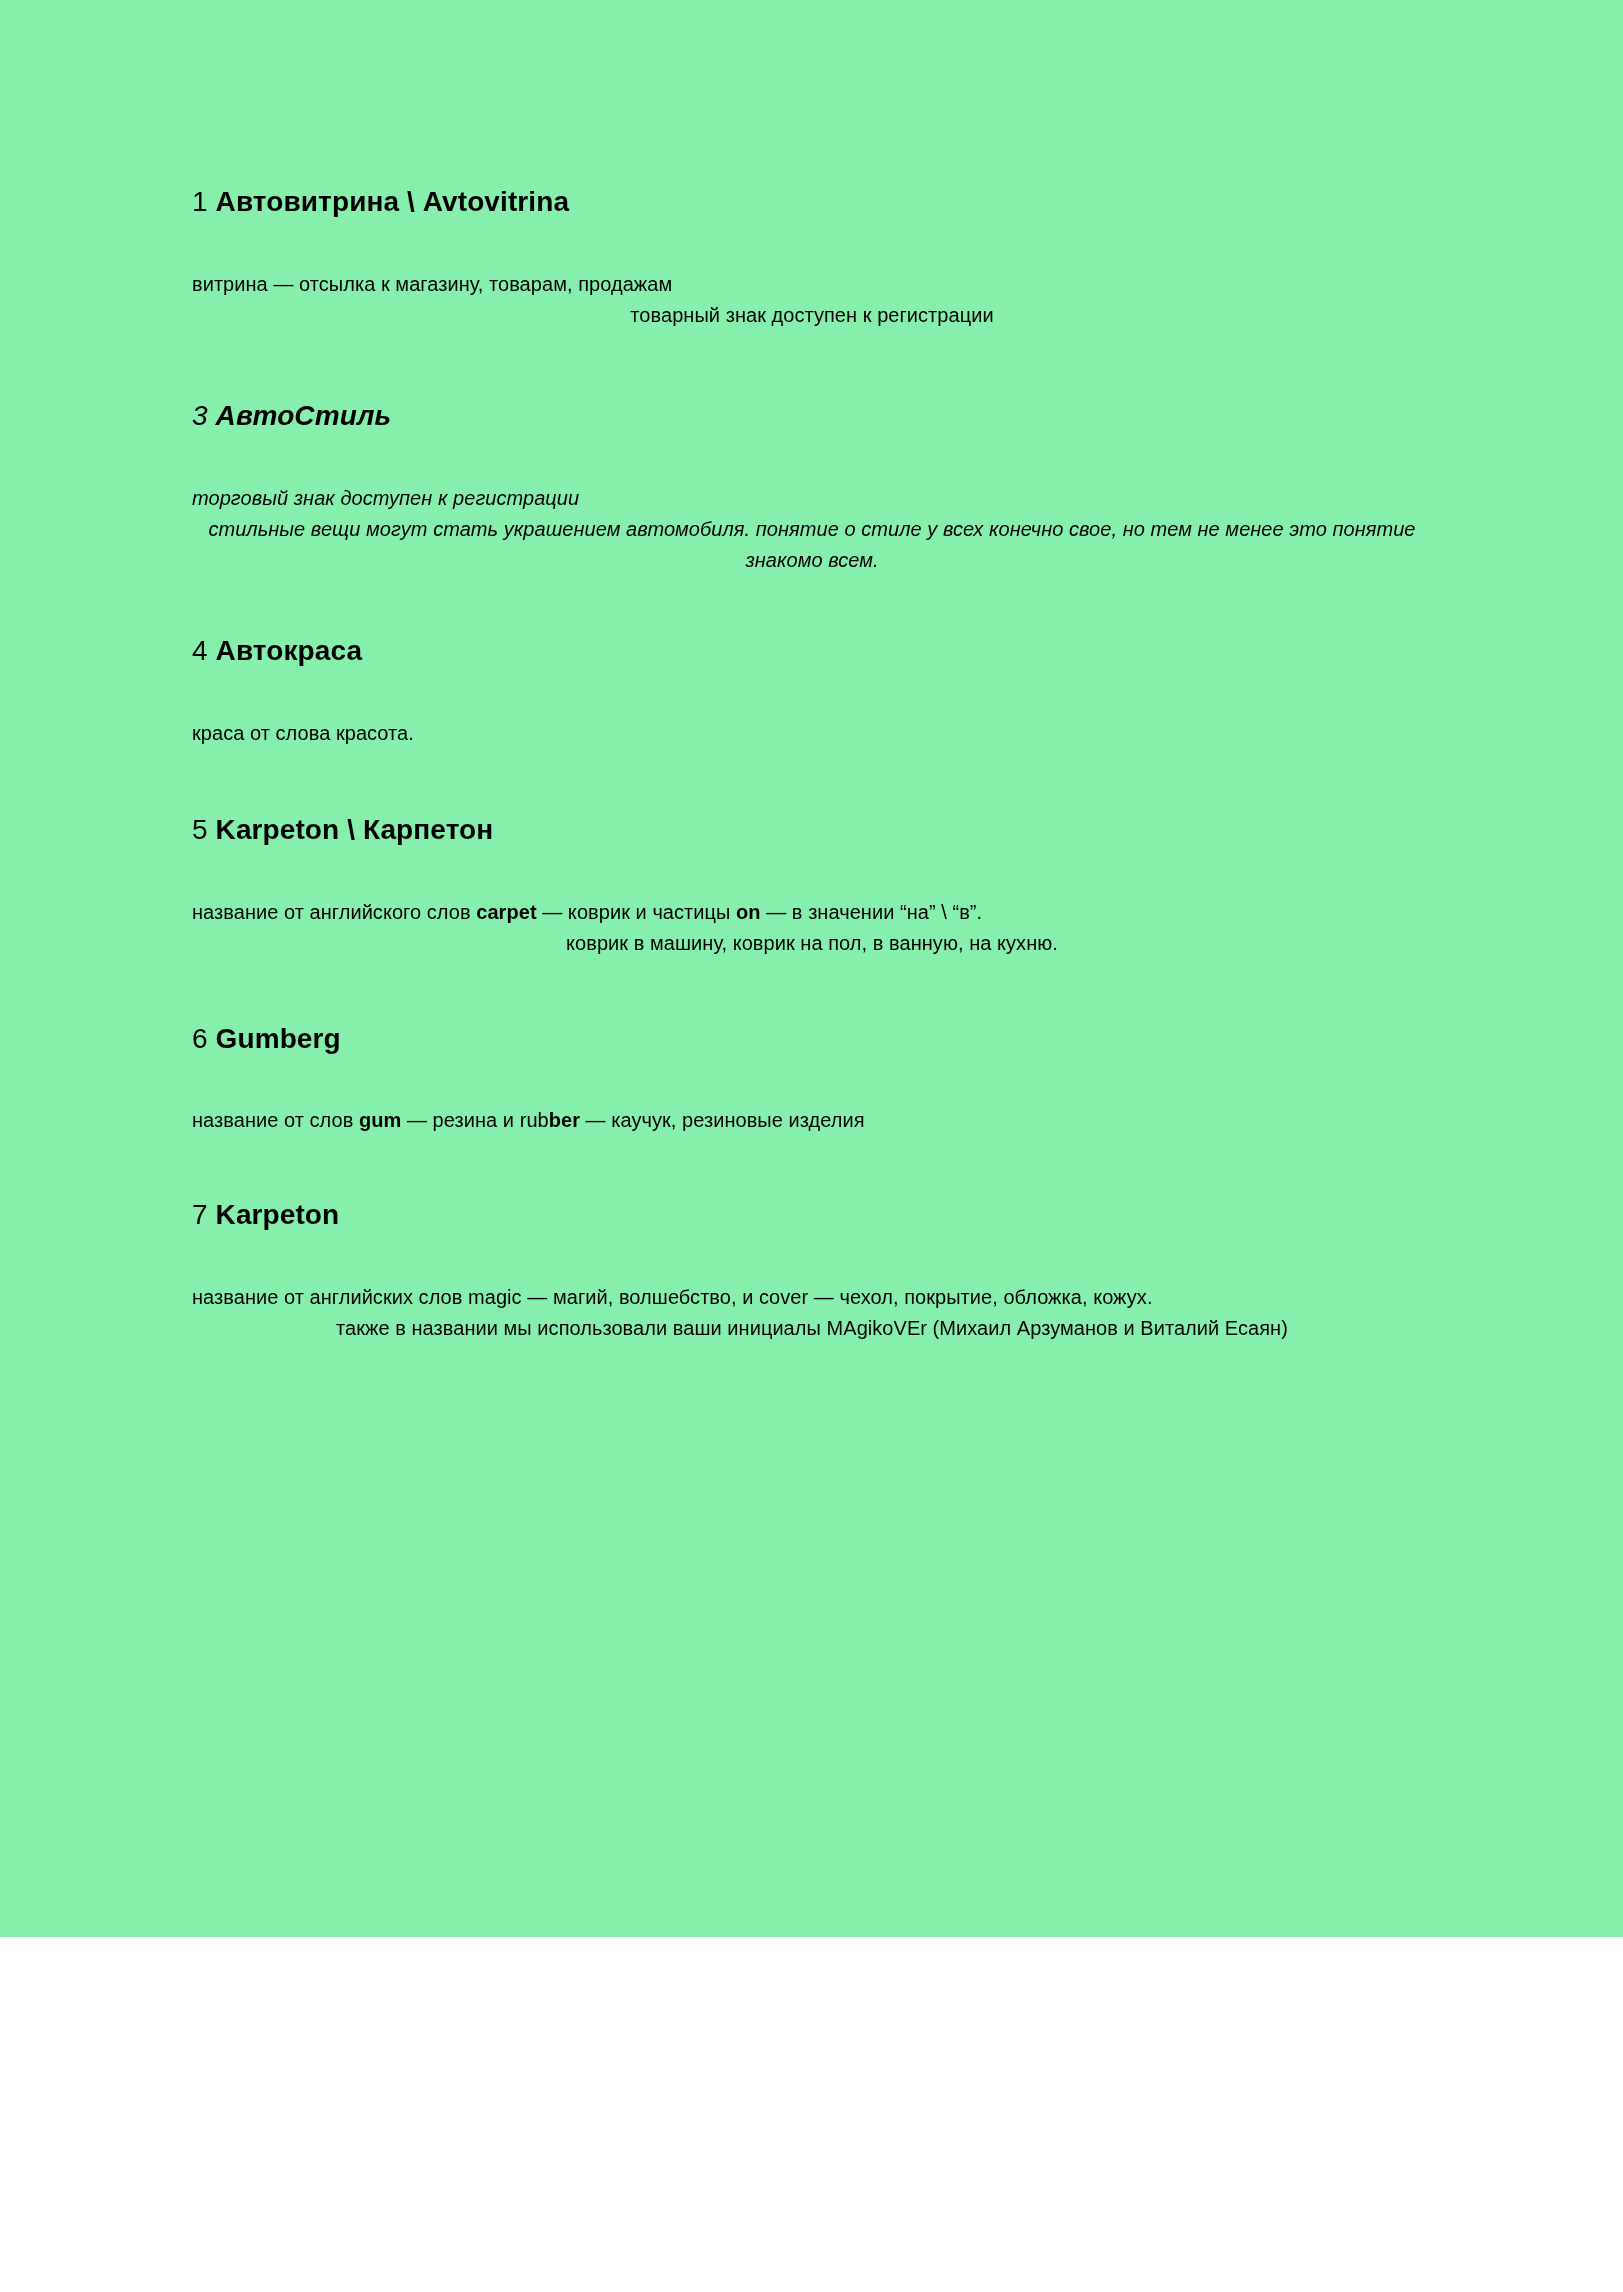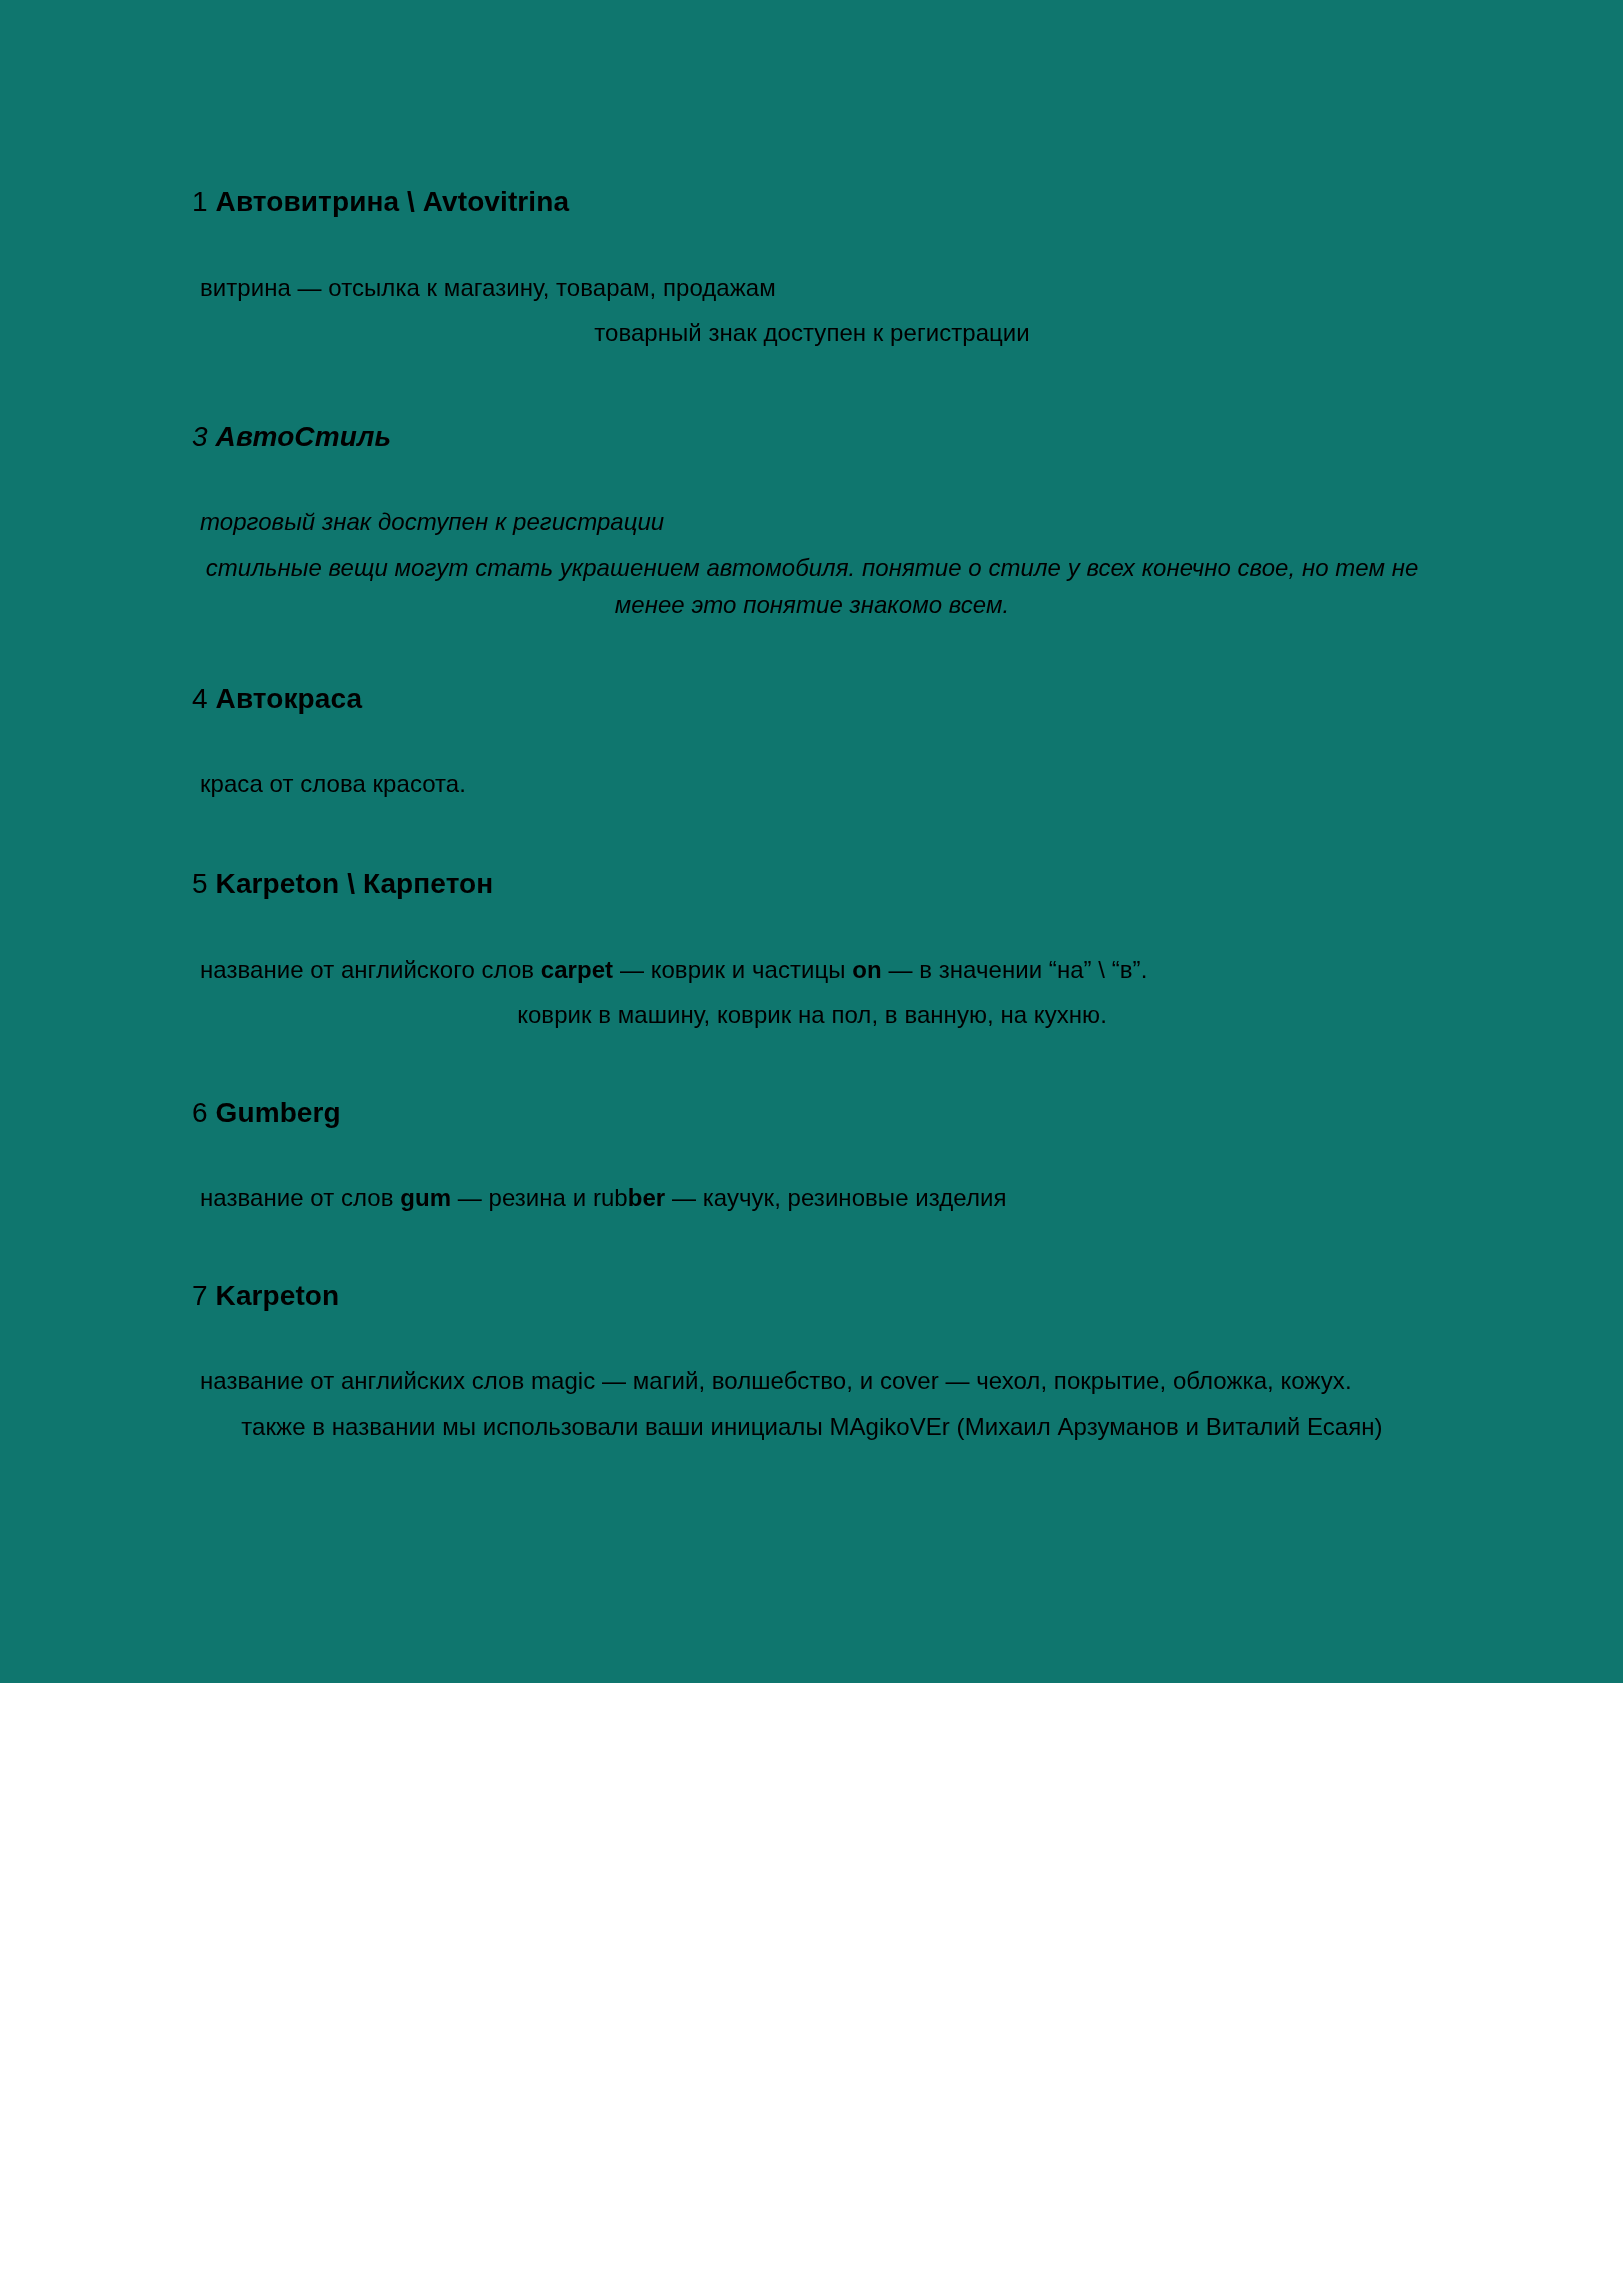--- a/index.html
+++ b/index.html
@@ -9,23 +9,23 @@
     background: #ffffff;
   }
   body {
     font-family: "Liberation Sans", "DejaVu Sans", sans-serif;
     color: #000000;
     -webkit-font-smoothing: antialiased;
   }
   .page {
     position: relative;
     width: 1623px;
-    height: 1683px;
+    height: 1937px;
     margin: 0 auto;
-    background: #0f766e;
+    background: #86efac;
     box-sizing: border-box;
     padding: 182px 191px 0 192px;
     overflow: hidden;
   }
   .doc-body {
     width: 1240px;
   }
   .section {
     margin: 0 0 63px 0;
   }
@@ -39,24 +39,24 @@
     margin: 0 0 47px 0;
     letter-spacing: 0.1px;
   }
   .section-heading .heading-num {
     font-weight: 400;
   }
   .section-heading .heading-title {
     font-weight: 700;
   }
   .para {
-    font-size: 24px;
+    font-size: 20px;
     line-height: 1.56;
     font-weight: 400;
-    margin: 8px;
+    margin: 0;
     letter-spacing: 0.05px;
   }
   .para + .para {
     margin-top: 0;
     text-align: center;
   }
   .para b,
   .para .bold {
     font-weight: 700;
   }

